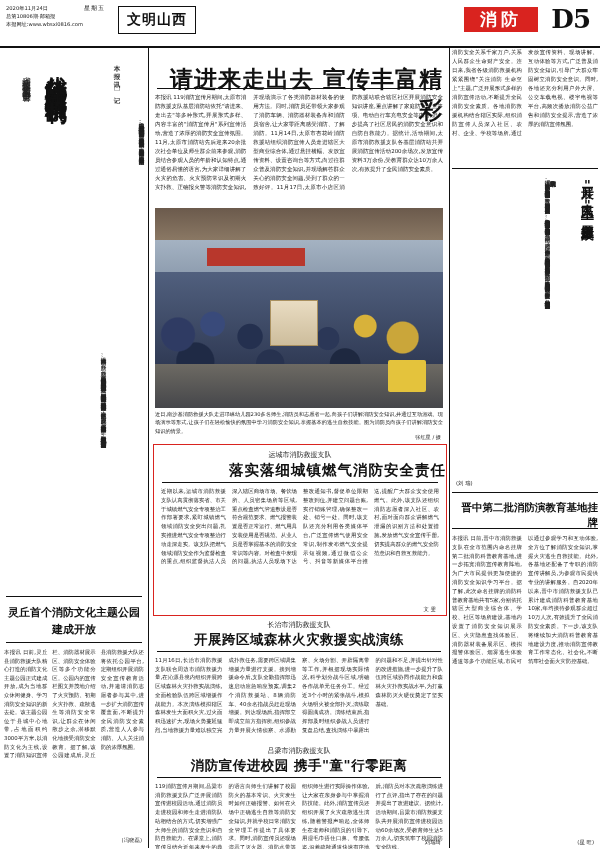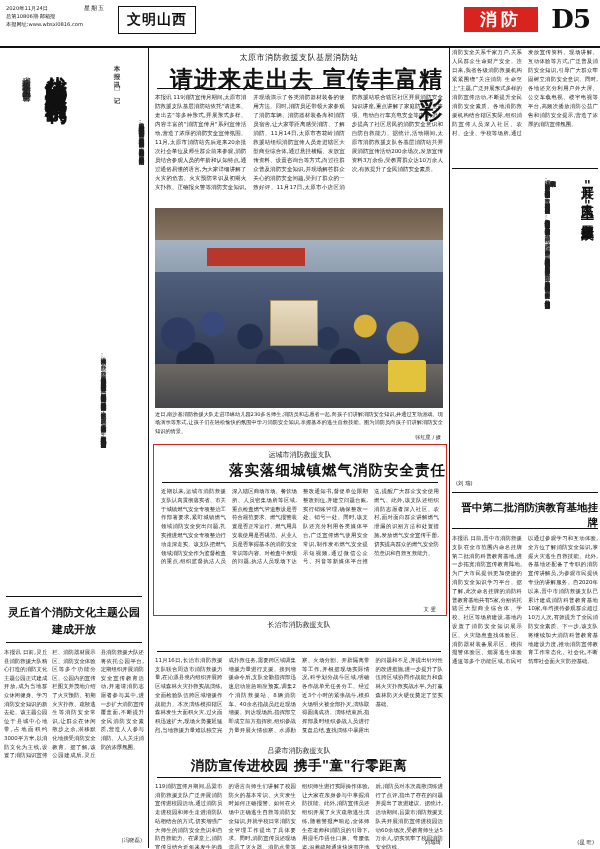--- a/index.html
+++ b/index.html
@@ -282,21 +282,20 @@
     <div class="left-body2">措施提出,对新技术、新产业、新业态、新模式企业,实行包容审慎监管;对消防安全违法行为轻微并及时改正,没有造成危害后果的,依法不予行政处罚;对当事人有证据足以证明没有主观过错的,不予行政处罚。同时,建立完善消防安全领域容错纠错机制,为敢于担当作为的消防监督执法人员撑腰鼓劲。措施还明确,要进一步压减消防行政审批事项办理时限,推行全程网上办、一次办,让数据多跑路、群众少跑腿。据悉,该项措施自印发之日起施行,有效期3年。各级消防救援机构将加强跟踪问效,确保各项措施落地见效,不断提升消防服务水平和监管效能,为全省经济高质量发展营造良好的消防安全环境。</div>
 
     <div class="hr-thin" style="left:6px;top:548px;width:136px;"></div>
     <div class="left-sub-head">灵丘首个消防文化主题公园建成开放</div>
     <div class="hr-thin" style="left:6px;top:594px;width:136px;"></div>
     <div class="left-sub-body">本报讯 日前,灵丘县消防救援大队精心打造的消防文化主题公园正式建成开放,成为当地群众休闲健身、学习消防安全知识的新去处。该主题公园位于县城中心地带,占地面积约3000平方米,以消防文化为主线,设置了消防知识宣传栏、消防器材展示区、消防安全体验区等多个功能分区。公园内的宣传栏图文并茂地介绍了火灾预防、初期火灾扑救、疏散逃生等消防安全常识,让群众在休闲散步之余,潜移默化地接受消防安全教育。据了解,该公园建成后,灵丘县消防救援大队还将依托公园平台,定期组织开展消防安全宣传教育活动,并邀请消防志愿者参与其中,进一步扩大消防宣传覆盖面,不断提升全民消防安全素质,营造人人参与消防、人人关注消防的浓厚氛围。</div>
     <div class="left-sign">(冯晓磊)</div>
   </div>
 
   <div class="center-col">
-    <div class="c-kicker">太原市消防救援支队基层消防站</div>
     <div class="c-head">请进来走出去 宣传丰富精彩</div>
     <div class="c-rule"></div>
     <div class="c-cols">本报讯 119消防宣传月期间,太原市消防救援支队基层消防站依托"请进来、走出去"等多种形式,开展形式多样、内容丰富的"消防宣传月"系列宣传活动,营造了浓厚的消防安全宣传氛围。11月,太原市消防站先后迎来20余批次社会单位及师生群众前来参观,消防员结合参观人员的年龄和认知特点,通过通俗易懂的语言,为大家详细讲解了火灾的危害、火灾预防常识及初期火灾扑救、正确报火警等消防安全知识,并现场演示了各类消防器材装备的使用方法。同时,消防员还带领大家参观了消防车辆、消防器材装备库和消防员宿舍,让大家零距离感受消防、了解消防。11月14日,太原市杏花岭消防救援站组织消防宣传人员走进辖区大型商业综合体,通过悬挂横幅、发放宣传资料、设置咨询台等方式,向过往群众普及消防安全知识,并现场解答群众关心的消防安全问题,受到了群众的一致好评。11月17日,太原市小店区消防救援站联合辖区社区开展消防安全知识讲座,重点讲解了家庭防火注意事项、电动自行车充电安全等内容,进一步提高了社区居民的消防安全意识和自防自救能力。据统计,活动期间,太原市消防救援支队各基层消防站共开展消防宣传活动200余场次,发放宣传资料3万余份,受教育群众达10万余人次,有效提升了全民消防安全素质。</div>
 
     <div class="photo">
       <div class="sky"></div>
       <div class="canopy"></div>
       <div class="red-banner"></div>
       <div class="crowd"></div>
       <div class="poster"></div>
@@ -308,20 +307,21 @@
 
     <div class="redbox">
       <div class="rb-kicker">运城市消防救援支队</div>
       <div class="rb-head">落实落细城镇燃气消防安全责任</div>
       <div class="rb-rule"></div>
       <div class="rb-cols">近期以来,运城市消防救援支队认真贯彻落实省、市关于城镇燃气安全专项整治工作部署要求,紧盯城镇燃气领域消防安全突出问题,扎实推进燃气安全专项整治行动走深走实。该支队把燃气领域消防安全作为监督检查的重点,组织监督执法人员深入辖区商场市场、餐饮场所、人员密集场所等区域,重点检查燃气管道敷设是否符合规范要求、燃气报警装置是否正常运行、燃气用具安装使用是否规范、从业人员是否掌握基本的消防安全常识等内容。对检查中发现的问题,执法人员现场下达整改通知书,督促单位限期整改到位,并建立问题台账,实行销账管理,确保整改一处、销号一处。同时,该支队还充分利用各类媒体平台,广泛宣传燃气使用安全常识,制作发布燃气安全提示短视频,通过微信公众号、抖音等新媒体平台推送,提醒广大群众安全使用燃气。此外,该支队还组织消防志愿者深入社区、农村,面对面向群众讲解燃气泄漏的识别方法和处置措施,发放燃气安全宣传手册,切实提高群众的燃气安全防范意识和自救互救能力。</div>
       <div class="rb-sign">文 雯</div>
     </div>
 
     <div class="c2-kicker">长治市消防救援支队</div>
+    <div class="c2-head">开展跨区域森林火灾救援实战演练</div>
     <div class="c2-rule"></div>
     <div class="c2-cols">11月16日,长治市消防救援支队联合周边市消防救援力量,在沁源县境内组织开展跨区域森林火灾扑救实战演练,全面检验队伍跨区域增援作战能力。本次演练模拟辖区森林发生大面积火灾,过火面积迅速扩大,现场火势蔓延猛烈,当地救援力量难以独立完成扑救任务,需要跨区域调集增援力量进行支援。接到增援命令后,支队全勤指挥部迅速启动应急响应预案,调集2个消防救援站、8辆消防车、40余名指战员赶赴现场增援。到达现场后,指挥部立即成立前方指挥所,组织参战力量开展火情侦察、水源勘察、火场分割、开辟隔离带等工作,并根据现场实际情况,科学划分战斗区域,明确各作战单元任务分工。经过近3个小时的紧张战斗,模拟火场明火被全部扑灭,演练取得圆满成功。演练结束后,指挥部及时组织参战人员进行复盘总结,查找演练中暴露出的问题和不足,并提出针对性的改进措施,进一步提升了队伍跨区域协同作战能力和森林火灾扑救实战水平,为打赢森林防灭火硬仗奠定了坚实基础。</div>
 
     <div class="c3-kicker">吕梁市消防救援支队</div>
     <div class="c3-head">消防宣传进校园 携手"童"行零距离</div>
     <div class="c3-rule"></div>
     <div class="c3-cols">119消防宣传月期间,吕梁市消防救援支队广泛开展消防宣传进校园活动,通过消防员走进校园和师生走进消防队站相结合的方式,切实增强广大师生的消防安全意识和自防自救能力。在课堂上,消防宣传员结合近年来发生的典型校园火灾案例,用通俗易懂的语言向师生们讲解了校园防火的基本常识、火灾发生时如何正确报警、如何在火场中正确逃生自救等消防安全知识,并就学校日常消防安全管理工作提出了具体要求。同时,消防宣传员还现场演示了灭火器、消防水带等常用消防器材的使用方法,并组织师生进行实际操作体验,让大家在亲身参与中掌握消防技能。此外,消防宣传员还组织开展了火灾疏散逃生演练,随着警报声响起,全体师生在老师和消防员的引导下,用湿毛巾捂住口鼻、弯腰低姿,沿着疏散通道快速有序地撤离到安全区域。演练结束后,消防员对本次疏散演练进行了点评,指出了存在的问题并提出了改进建议。据统计,活动期间,吕梁市消防救援支队共开展消防宣传进校园活动60余场次,受教育师生达5万余人,切实筑牢了校园消防安全防线。</div>
     <div class="c3-sign">刘瑞琦</div>
   </div>
 

